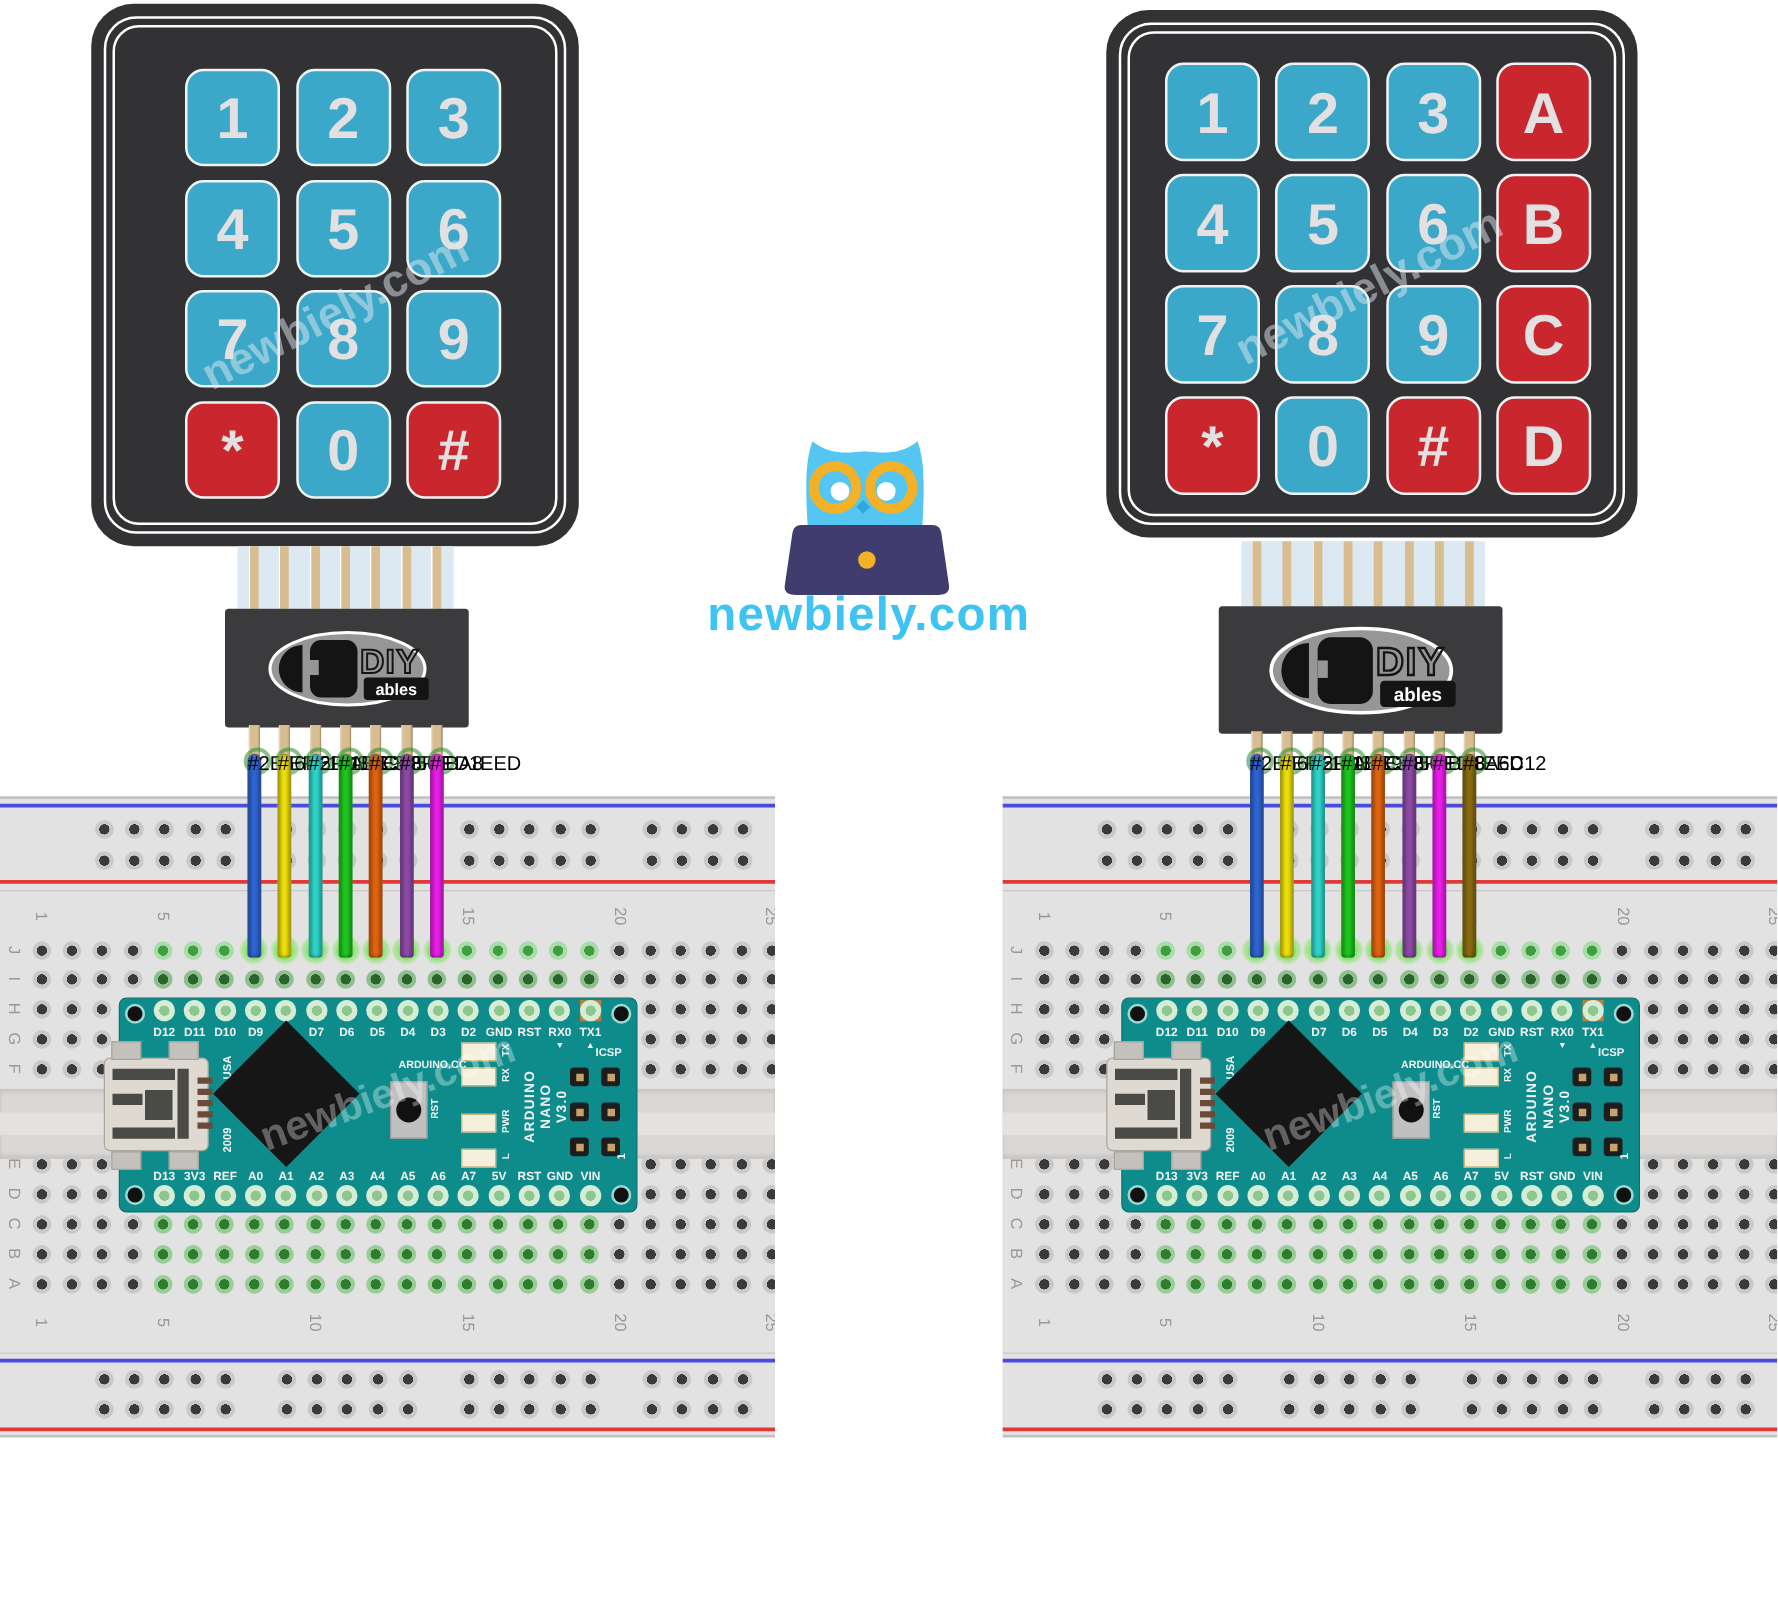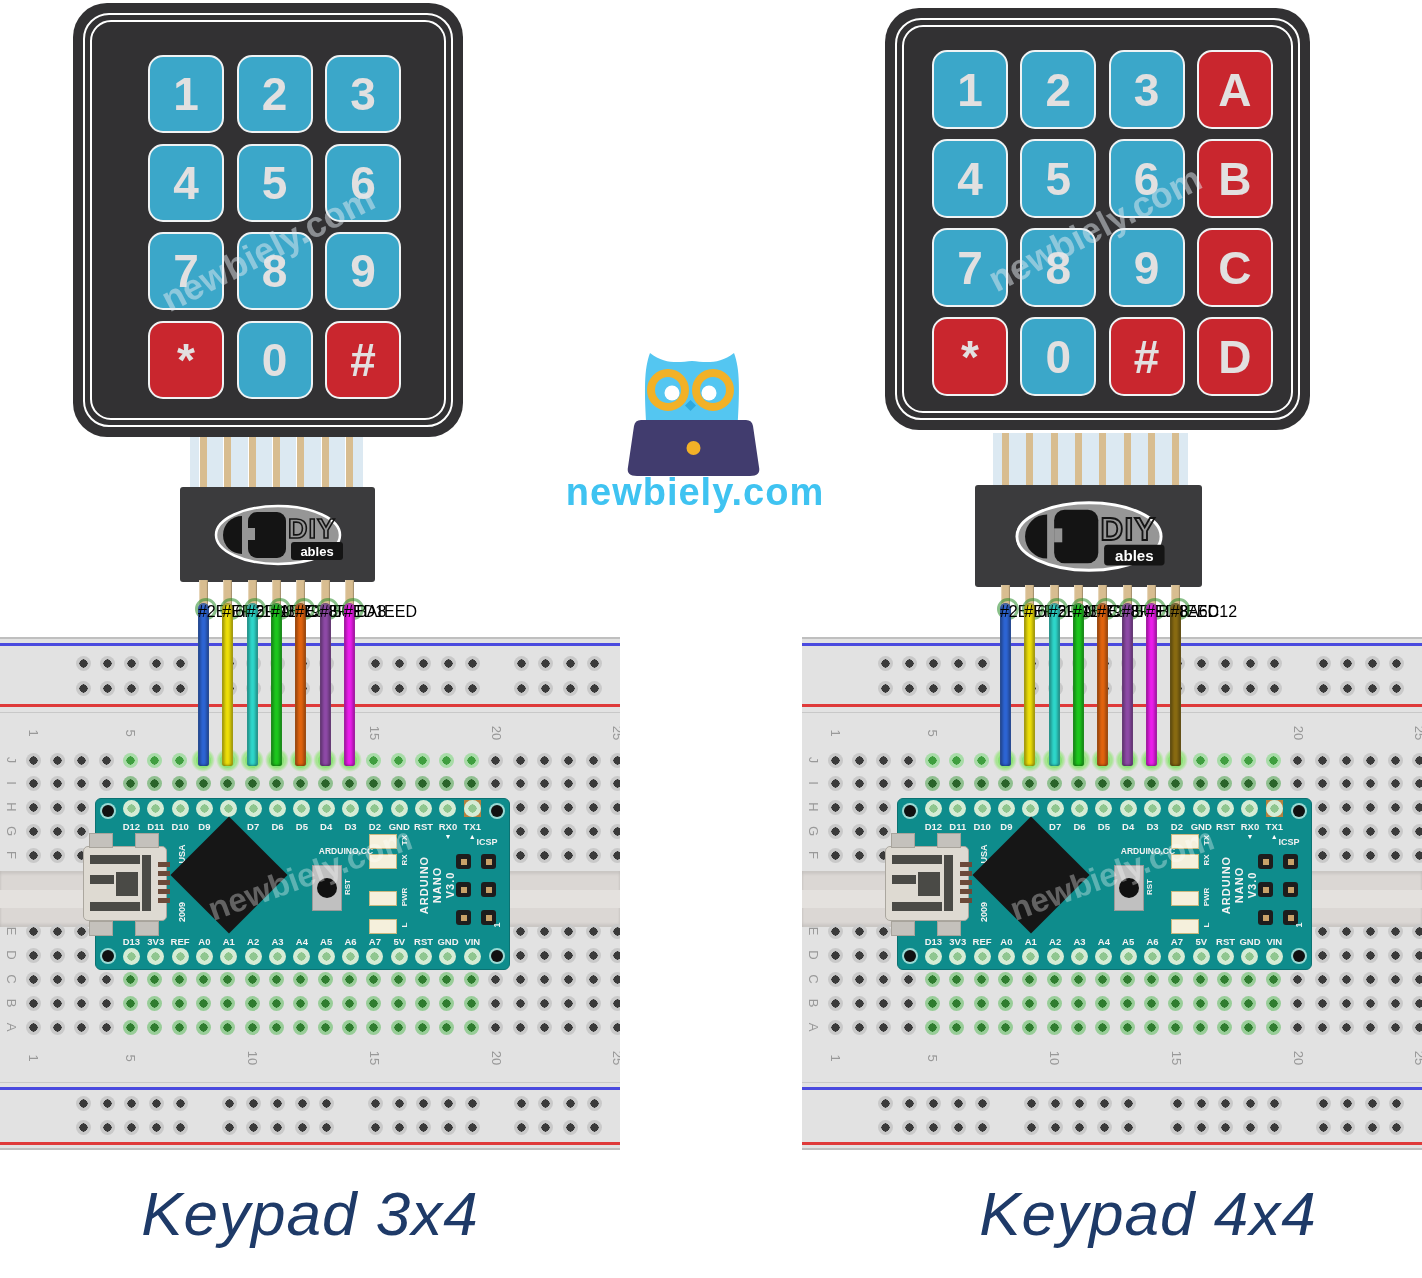--- a/index.html
+++ b/index.html
@@ -1145,15 +1145,13 @@
       <circle cx="118" cy="55" r="17" fill="#54C6F1" stroke="#F2B127" stroke-width="8"></circle>
       <circle cx="77" cy="58" r="7.5" fill="#ffffff"></circle>
       <circle cx="114" cy="58" r="7.5" fill="#ffffff"></circle>
       <path d="M 95.5 65 L 101 70.5 L 95.5 76 L 90 70.5 Z" fill="#2DA9DE"></path>
       <path d="M 46 85 L 151 85 Q 157 85 158 91 L 164 132 Q 166 141 155 141 L 42 141 Q 31 141 33 132 L 39 91 Q 40 85 46 85 Z" fill="#413C6E"></path>
       <circle cx="98.5" cy="113" r="7" fill="#F2B127"></circle>
     </svg>
   </div>
   <div class="logo-text" style="left:565px;top:471px;width:260px;">newbiely.com</div>
 
-  <div class="caption" style="left:110px;top:1178px;">Keypad 3x4</div>
-  <div class="caption" style="left:948px;top:1178px;">Keypad 4x4</div>
 </div>
 
 </body></html>

